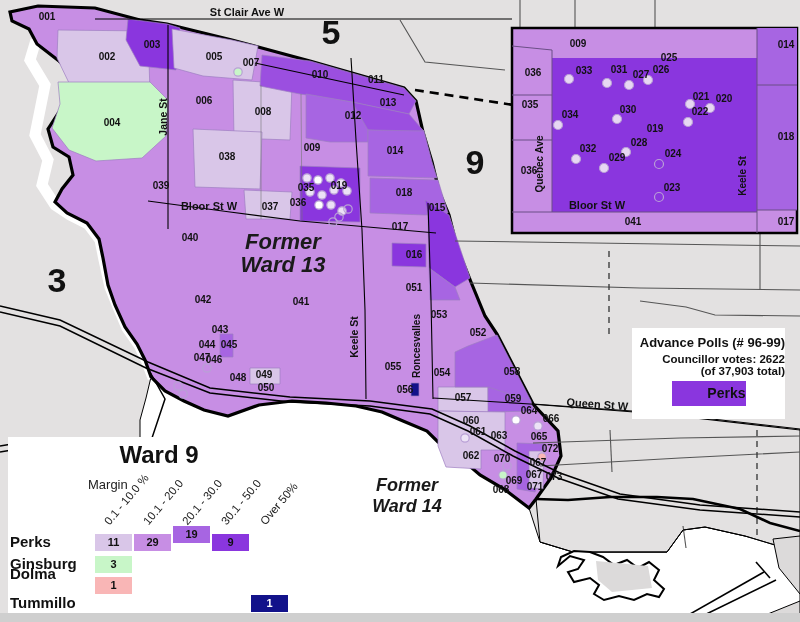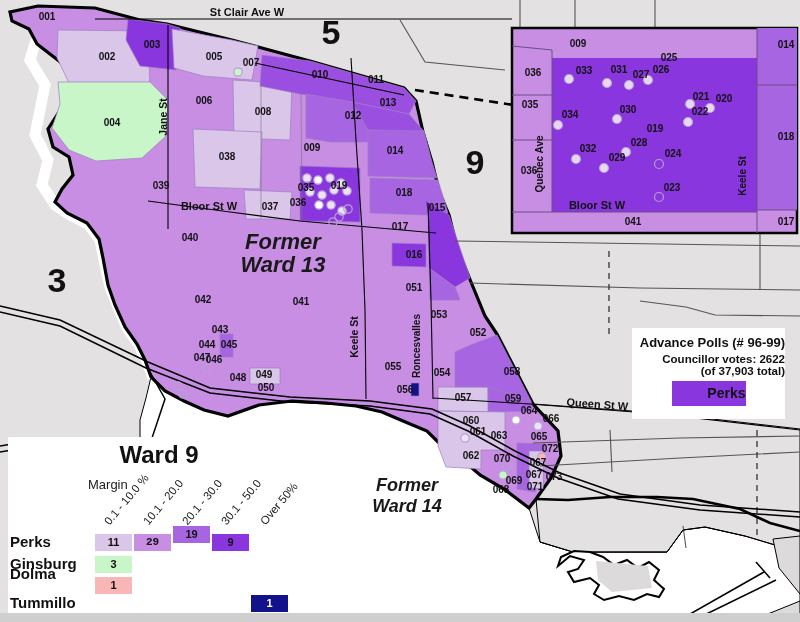--- a/index.html
+++ b/index.html
@@ -254,21 +254,21 @@
     <div id="legend-title">Ward 9</div>
     <div id="legend-margin">Margin</div>
 
   <div class="margin-col-label" style="left: 103px; top: 78px;">0.1 - 10.0 %</div>
       <div class="margin-col-label" style="left: 142px; top: 78px;">10.1 - 20.0</div>
       <div class="margin-col-label" style="left: 181px; top: 78px;">20.1 - 30.0</div>
       <div class="margin-col-label" style="left: 220px; top: 78px;">30.1 - 50.0</div>
       <div class="margin-col-label" style="left: 259px; top: 78px;">Over 50%</div>
       <div class="cand-name" style="top: 96px;">Perks</div>
       <div class="swatch" style="left: 87px; top: 97px; background: rgb(217, 198, 232);">11</div>
-      <div class="swatch" style="left: 126px; top: 97px; background: rgb(199, 142, 228); font-family: Liberation Mono, monospace;">29</div>
+      <div class="swatch" style="left: 126px; top: 97px; background: rgb(199, 142, 228);">29</div>
       <div class="swatch" style="left: 165px; top: 89px; background: rgb(167, 101, 226);">19</div>
       <div class="swatch" style="left: 204px; top: 97px; background: rgb(138, 54, 222);">9</div>
       <div class="cand-name" style="top: 118px;">Ginsburg</div>
       <div class="swatch" style="left: 87px; top: 119px; background: rgb(200, 246, 200);">3</div>
       <div class="cand-name" style="top: 128px;">Dolma</div>
       <div class="swatch" style="left: 87px; top: 140px; background: rgb(249, 182, 182);">1</div>
       <div class="cand-name" style="top: 157px;">Tummillo</div>
       <div class="swatch" style="left: 243px; top: 158px; background: rgb(18, 18, 138); color: rgb(255, 255, 255);">1</div>
     </div>
 

